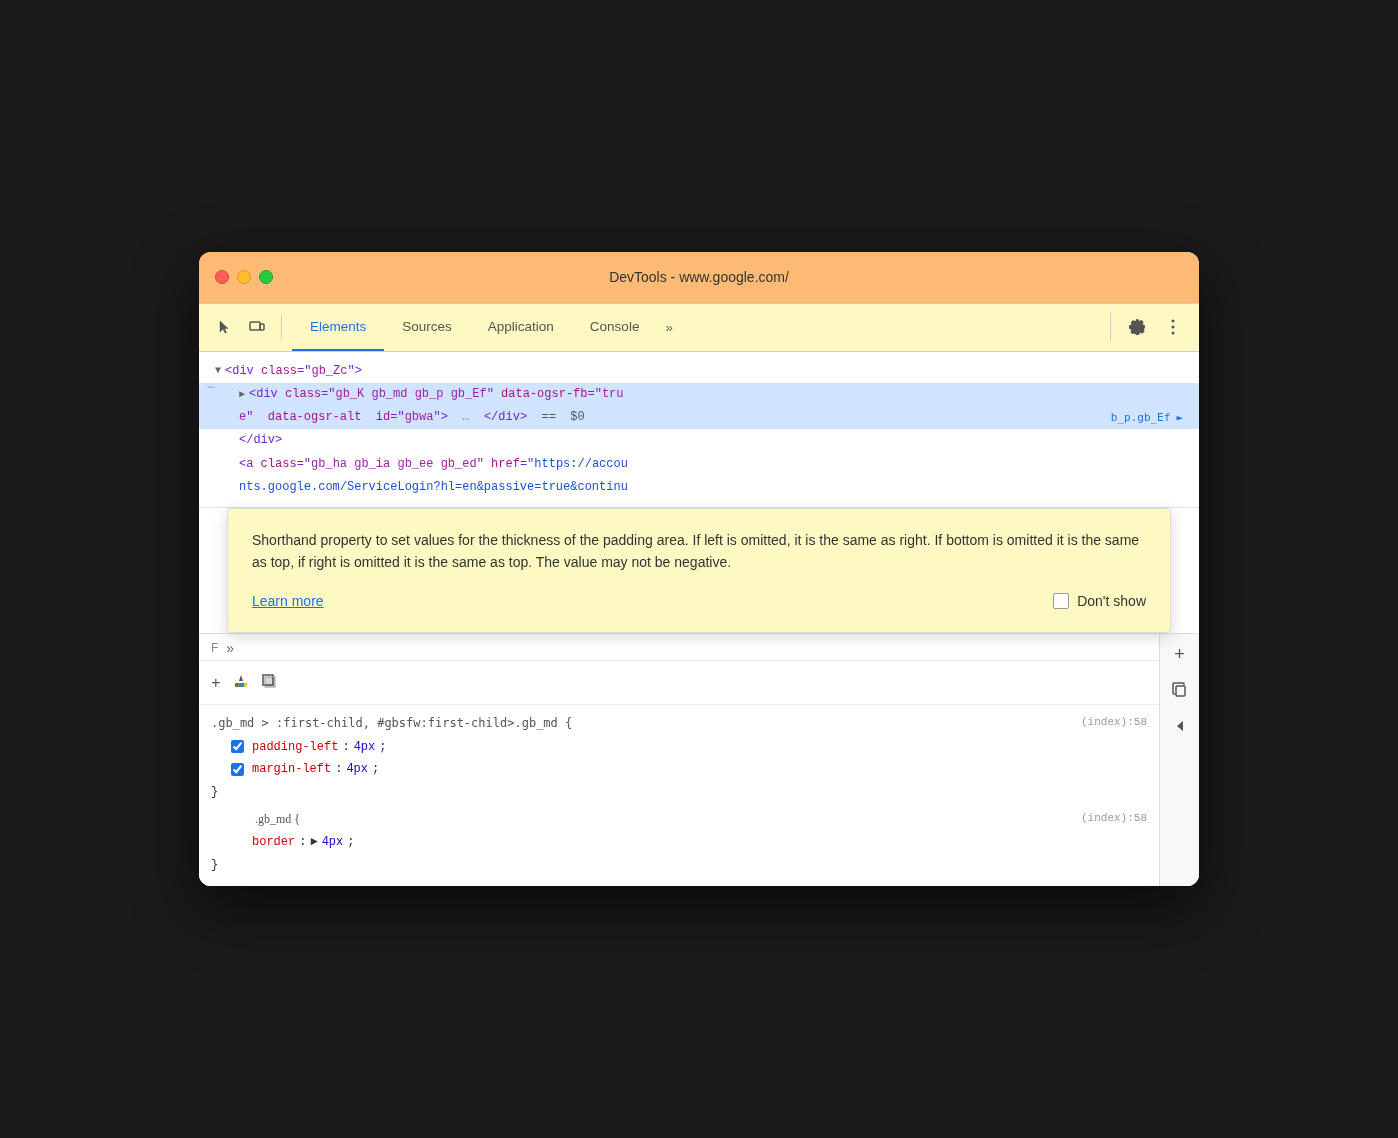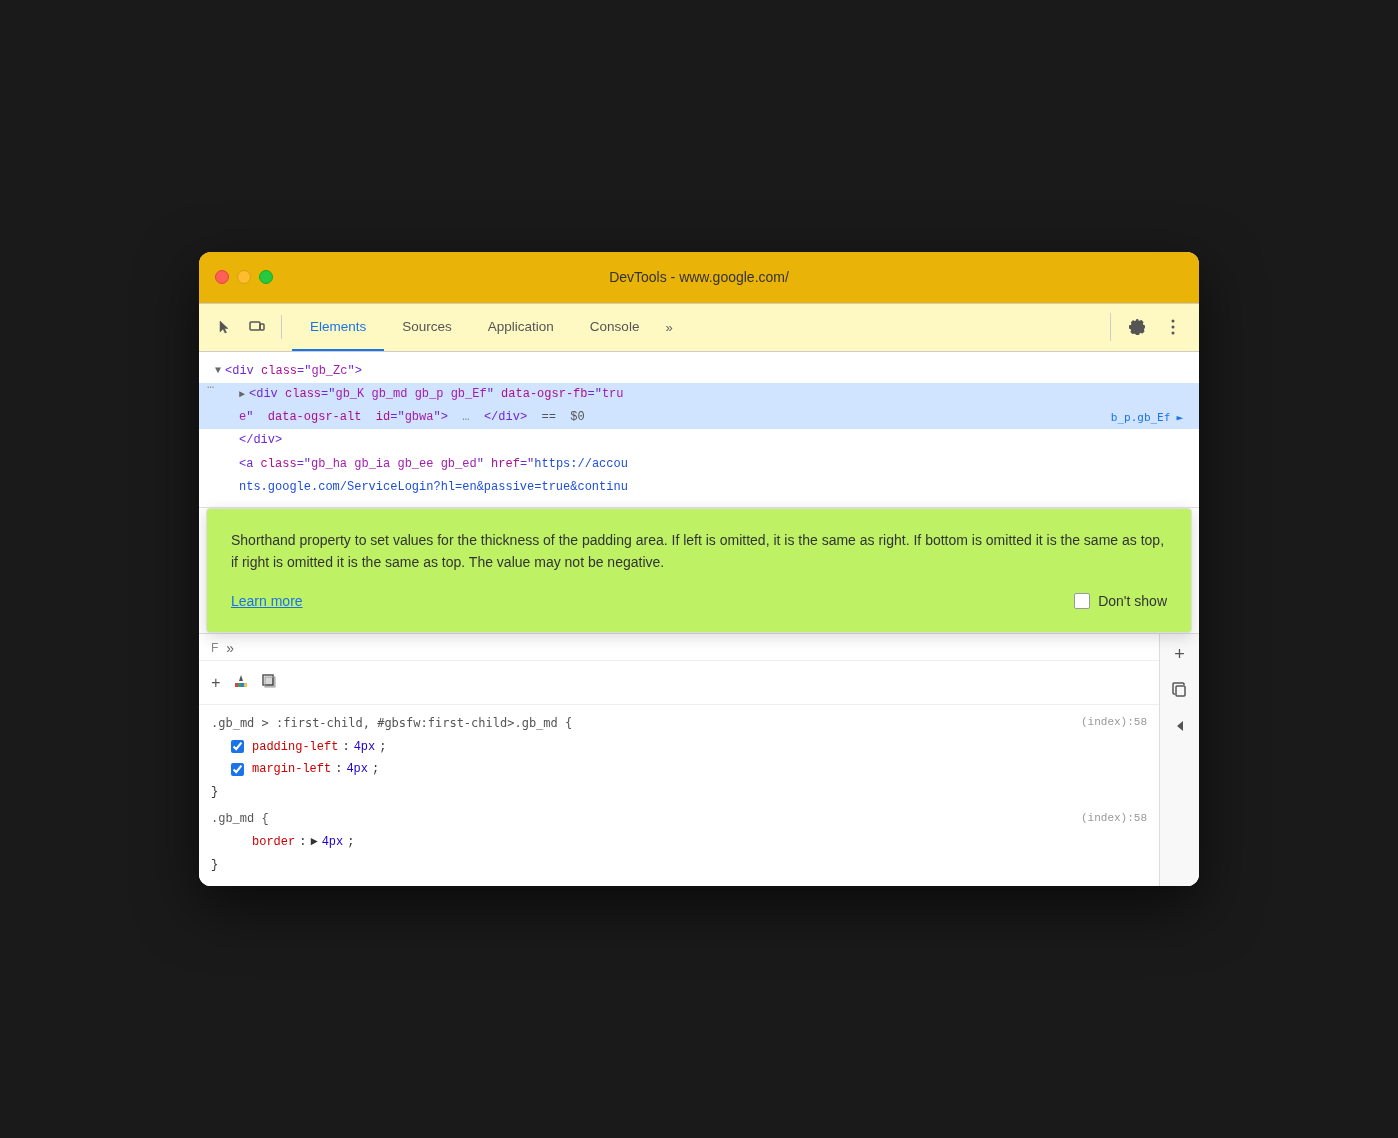--- a/index.html
+++ b/index.html
@@ -16,21 +16,21 @@
     .window {
       width: 1000px;
       background: #f5f0eb;
       border-radius: 12px;
       overflow: hidden;
       box-shadow: 0 20px 60px rgba(0,0,0,0.6);
     }
 
     
     .titlebar {
-      background: #eab308;
+      background: #fdba74;
       height: 52px;
       display: flex;
       align-items: center;
       padding: 0 16px;
       border-bottom: 1px solid #ccc;
       position: relative;
       text-align: center;
     }
 
     .traffic-lights {
@@ -183,25 +183,25 @@
       font-size: 10px;
     }
 
     .tag { color: #6d28d9; }
     .attr-name { color: #AA0D91; }
     .attr-value { color: #a21caf; }
 
     
     .tooltip-popup {
       position: relative;
-      background: #bef264;
+      background: #fef9c3;
       border: 1px solid #ddd;
       border-radius: 4px;
       padding: 20px 24px;
-      margin: 0 7px;
+      margin: 0 28px;
       box-shadow: 0 4px 16px rgba(0,0,0,0.15);
       font-size: 14px;
       line-height: 1.6;
       color: #333;
       z-index: 10;
     }
 
     .tooltip-description {
       margin-bottom: 16px;
       color: #333;
@@ -518,21 +518,21 @@
               <span class="prop-colon">:</span>
               <span class="prop-value">4px</span>
               <span class="prop-semi">;</span>
             </div>
 
             <div class="close-brace">}</div>
           </div>
 
           <div class="style-section">
             <div style="display:flex;justify-content:space-between;padding:2px 12px;">
-              <span class="section-header-line" style="padding:0;color:#555;font-family:Liberation Mono, monospace;font-size:12px;">.gb_md {</span>
+              <span class="section-header-line" style="padding:0;color:#555;font-family:Liberation Serif, serif;font-size:12px;margin-left:44px;">.gb_md {</span>
               <span class="index-link">(index):58</span>
             </div>
 
             <div class="style-property-row">
               <input type="checkbox" class="style-checkbox" checked="" style="visibility: hidden;">
               <span class="prop-name">border</span>
               <span class="prop-colon">:</span>
               <span class="prop-arrow">►</span>
               <span class="prop-value">4px</span>
               <span class="prop-semi">;</span>

